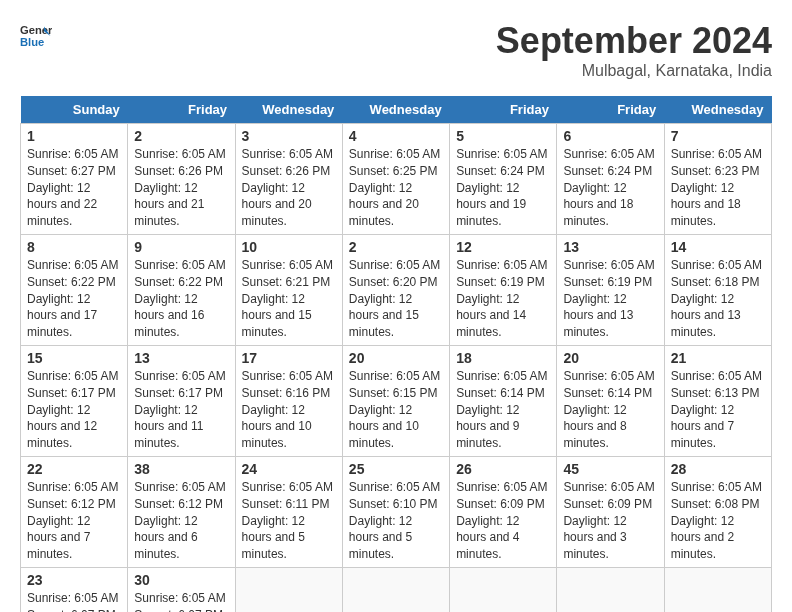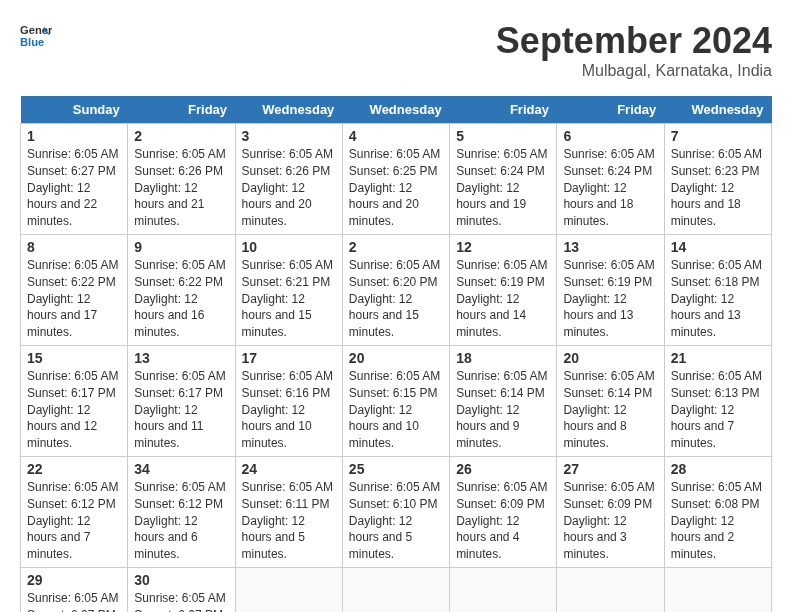--- a/index.html
+++ b/index.html
@@ -286,21 +286,21 @@
       <tr>
         <td>
           <span class="day-num">22</span>
           <div class="day-info">
             Sunrise: 6:05 AM<br>
             Sunset: 6:12 PM<br>
             Daylight: 12 hours and 7 minutes.
           </div>
         </td>
         <td>
-          <span class="day-num">34</span>
+          <span class="day-num">38</span>
           <div class="day-info">
             Sunrise: 6:05 AM<br>
             Sunset: 6:12 PM<br>
             Daylight: 12 hours and 6 minutes.
           </div>
         </td>
         <td>
           <span class="day-num">24</span>
           <div class="day-info">
             Sunrise: 6:05 AM<br>
@@ -318,39 +318,39 @@
         </td>
         <td>
           <span class="day-num">26</span>
           <div class="day-info">
             Sunrise: 6:05 AM<br>
             Sunset: 6:09 PM<br>
             Daylight: 12 hours and 4 minutes.
           </div>
         </td>
         <td>
-          <span class="day-num">27</span>
+          <span class="day-num">45</span>
           <div class="day-info">
             Sunrise: 6:05 AM<br>
             Sunset: 6:09 PM<br>
             Daylight: 12 hours and 3 minutes.
           </div>
         </td>
         <td>
           <span class="day-num">28</span>
           <div class="day-info">
             Sunrise: 6:05 AM<br>
             Sunset: 6:08 PM<br>
             Daylight: 12 hours and 2 minutes.
           </div>
         </td>
       </tr>
       <tr>
         <td>
-          <span class="day-num">29</span>
+          <span class="day-num">23</span>
           <div class="day-info">
             Sunrise: 6:05 AM<br>
             Sunset: 6:07 PM<br>
             Daylight: 12 hours and 2 minutes.
           </div>
         </td>
         <td>
           <span class="day-num">30</span>
           <div class="day-info">
             Sunrise: 6:05 AM<br>

